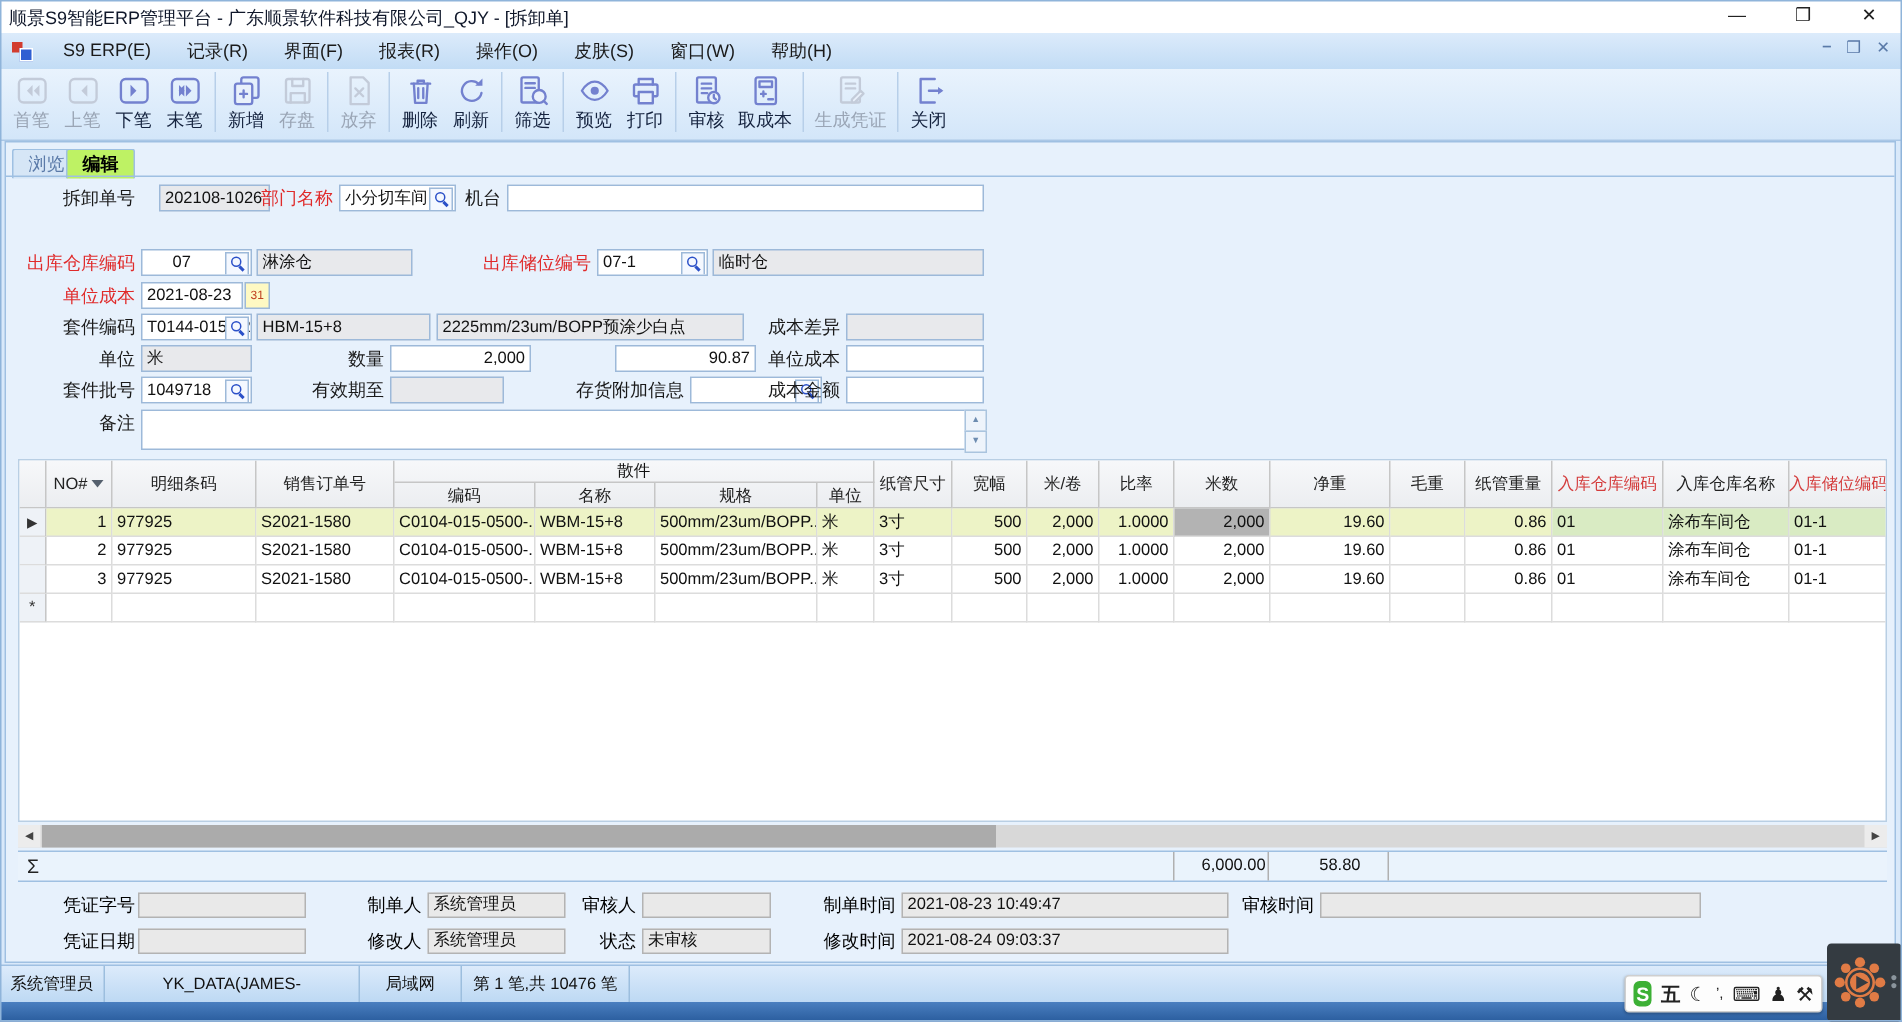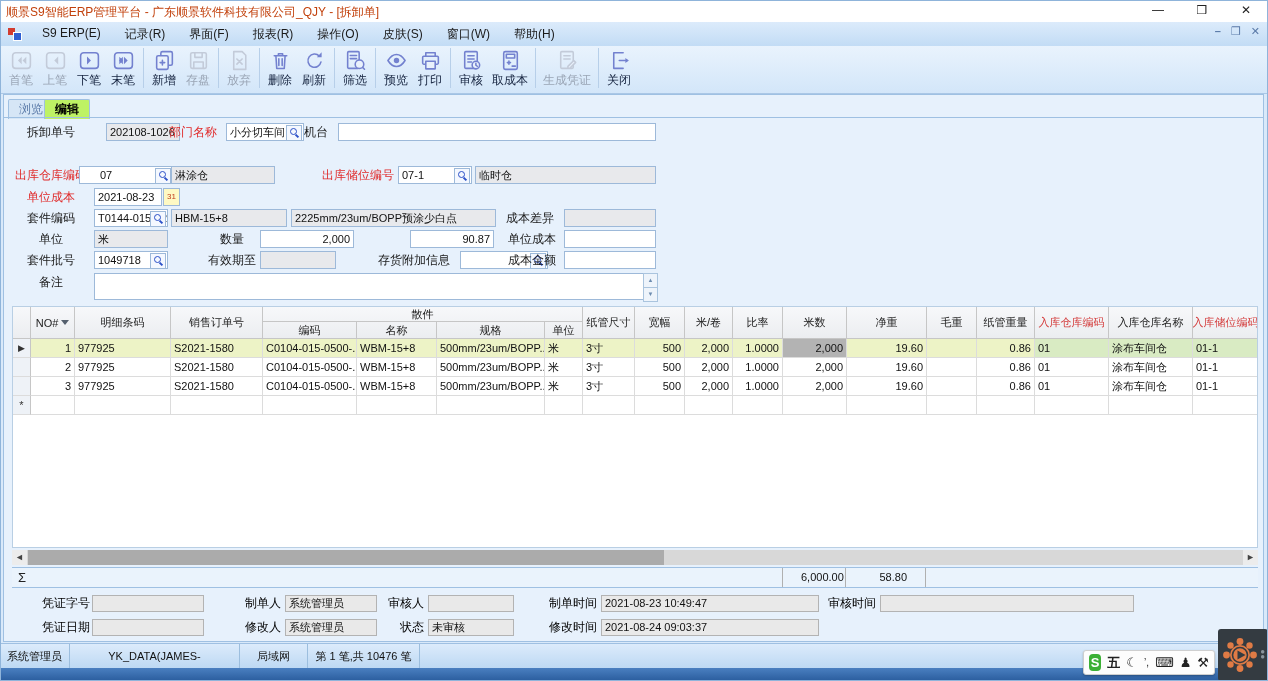--- a/index.html
+++ b/index.html
@@ -2,21 +2,21 @@
 <html><head>
 <meta charset="utf-8">
 <style>
   html,body{margin:0;padding:0;}
   body{width:1268px;height:681px;position:relative;overflow:hidden;
        font-family:"Liberation Sans","DejaVu Sans",sans-serif;
        background:#d9e9fa;font-size:12px;color:#111;}
   
   #titlebar{position:absolute;left:0;top:0;width:1268px;height:22px;background:#ffffff;
             border-bottom:1px solid #e3e3e3;}
-  #title-text{position:absolute;left:6px;top:4px;font-size:12px;color:#c2410c;}
+  #title-text{position:absolute;left:6px;top:4px;font-size:12px;color:#0f172a;}
   .wctl{position:absolute;top:0;width:44px;height:22px;text-align:center;line-height:20px;
         color:#222;font-size:12px;}
   
   #menubar{position:absolute;left:0;top:22px;width:1268px;height:24px;
            background:linear-gradient(#dcebfb,#c2dcf5);display:flex;align-items:center;}
   #app-icon{width:14px;height:12px;margin:0 8px 0 8px;position:relative;}
   #app-icon i{position:absolute;width:7px;height:7px;}
   #app-icon i.r{left:0;top:0;background:#d23c2f;}
   #app-icon i.b{left:5px;top:4px;background:#2f5fd2;border:1px solid #fff;}
   .menu-item{padding:3px 12px;color:#1a1a1a;cursor:default;}
@@ -39,21 +39,21 @@
   .tb-sep{width:1px;height:40px;background:#b7cfe9;margin:2px 3px 0 3px;}
   
   #content{position:absolute;left:3px;top:94px;width:1261px;height:548px;
            background:#e7f1fc;border:1px solid #9fc0e2;box-sizing:border-box;}
   .tab{position:absolute;top:4px;height:19px;padding:0 10px;line-height:18px;font-size:12px;
        border:1px solid #9fc0e2;border-bottom:none;border-radius:2px 2px 0 0;}
   #tab-browse{left:4px;background:#d6e6f6;color:#5a7aa8;}
   #tab-edit{left:40px;background:#bef264;font-weight:bold;color:#000;}
   #tabline{position:absolute;left:0;top:22px;width:1259px;height:1px;background:#9fc0e2;}
   
-  .lbl{position:absolute;height:18px;line-height:18px;text-align:center;color:#1a1a1a;
+  .lbl{position:absolute;height:18px;line-height:18px;text-align:right;color:#1a1a1a;
        font-size:12px;white-space:nowrap;}
   .lbl.red{color:#e02a2a;}
   .fld{position:absolute;height:18px;line-height:16px;border:1px solid #9db9d9;background:#fff;
        font-size:11px;padding:0 3px;box-sizing:border-box;overflow:hidden;white-space:nowrap;}
   .fld.ro{background:#e8e9ec;}
   .fld.num{text-align:right;}
   .lookup{position:absolute;right:1px;top:1px;width:14px;height:14px;background:#f4f8ff;
           border:1px solid #9db9d9;}
   .lookup::before{content:"";position:absolute;left:3px;top:2px;width:5px;height:5px;
           border:1.4px solid #2b50c8;border-radius:50%;}
@@ -333,21 +333,21 @@
   <div class="fld ro" style="left:90px;top:28px;width:74px;margin-left:12px;">202108-1026</div>
   <div class="lbl red" style="left:160px;top:28px;width:58px;">部门名称</div>
   <div class="fld" style="left:222px;top:28px;width:78px;">
     <span>小分切车间</span>
     <span class="lookup"></span>
   </div>
   <div class="lbl" style="left:294px;top:28px;width:36px;">机台</div>
   <div class="fld" style="left:334px;top:28px;width:318px;"></div>
 
   <div class="lbl red" style="left:8px;top:71px;width:78px;">出库仓库编码</div>
-  <div class="fld" style="left:75px;top:71px;width:94px;padding-left:20px;">
+  <div class="fld" style="left:90px;top:71px;width:74px;padding-left:20px;">
     <span>07</span>
     <span class="lookup"></span>
   </div>
   <div class="fld ro" style="left:167px;top:71px;width:104px;">淋涂仓</div>
   <div class="lbl red" style="left:318px;top:71px;width:72px;">出库储位编号</div>
   <div class="fld" style="left:394px;top:71px;width:74px;">
     <span>07-1</span>
     <span class="lookup"></span>
   </div>
   <div class="fld ro" style="left:471px;top:71px;width:181px;">临时仓</div>
@@ -364,21 +364,21 @@
   <div class="fld ro" style="left:167px;top:114px;width:116px;">HBM-15+8</div>
   <div class="fld ro" style="left:287px;top:114px;width:205px;">2225mm/23um/BOPP预涂少白点</div>
   <div class="lbl" style="left:496px;top:114px;width:60px;">成本差异</div>
   <div class="fld ro" style="left:560px;top:114px;width:92px;"></div>
 
   <div class="lbl" style="left:8px;top:135px;width:78px;">单位</div>
   <div class="fld ro" style="left:90px;top:135px;width:74px;">米</div>
   <div class="lbl" style="left:204px;top:135px;width:48px;">数量</div>
   <div class="fld num" style="left:256px;top:135px;width:94px;">2,000</div>
   <div class="lbl" style="left:352px;top:135px;width:50px;margin-top:48px;">总重量</div>
-  <div class="fld num" style="left:406px;top:135px;width:84px;">90.87</div>
+  <div class="fld num" style="left:406px;top:135px;width:94px;">90.87</div>
   <div class="lbl" style="left:500px;top:135px;width:56px;">单位成本</div>
   <div class="fld" style="left:560px;top:135px;width:92px;"></div>
 
   <div class="lbl" style="left:8px;top:156px;width:78px;">套件批号</div>
   <div class="fld" style="left:90px;top:156px;width:74px;">
     <span>1049718</span>
     <span class="lookup"></span>
   </div>
   <div class="lbl" style="left:204px;top:156px;width:48px;">有效期至</div>
   <div class="fld ro" style="left:256px;top:156px;width:76px;"></div>

